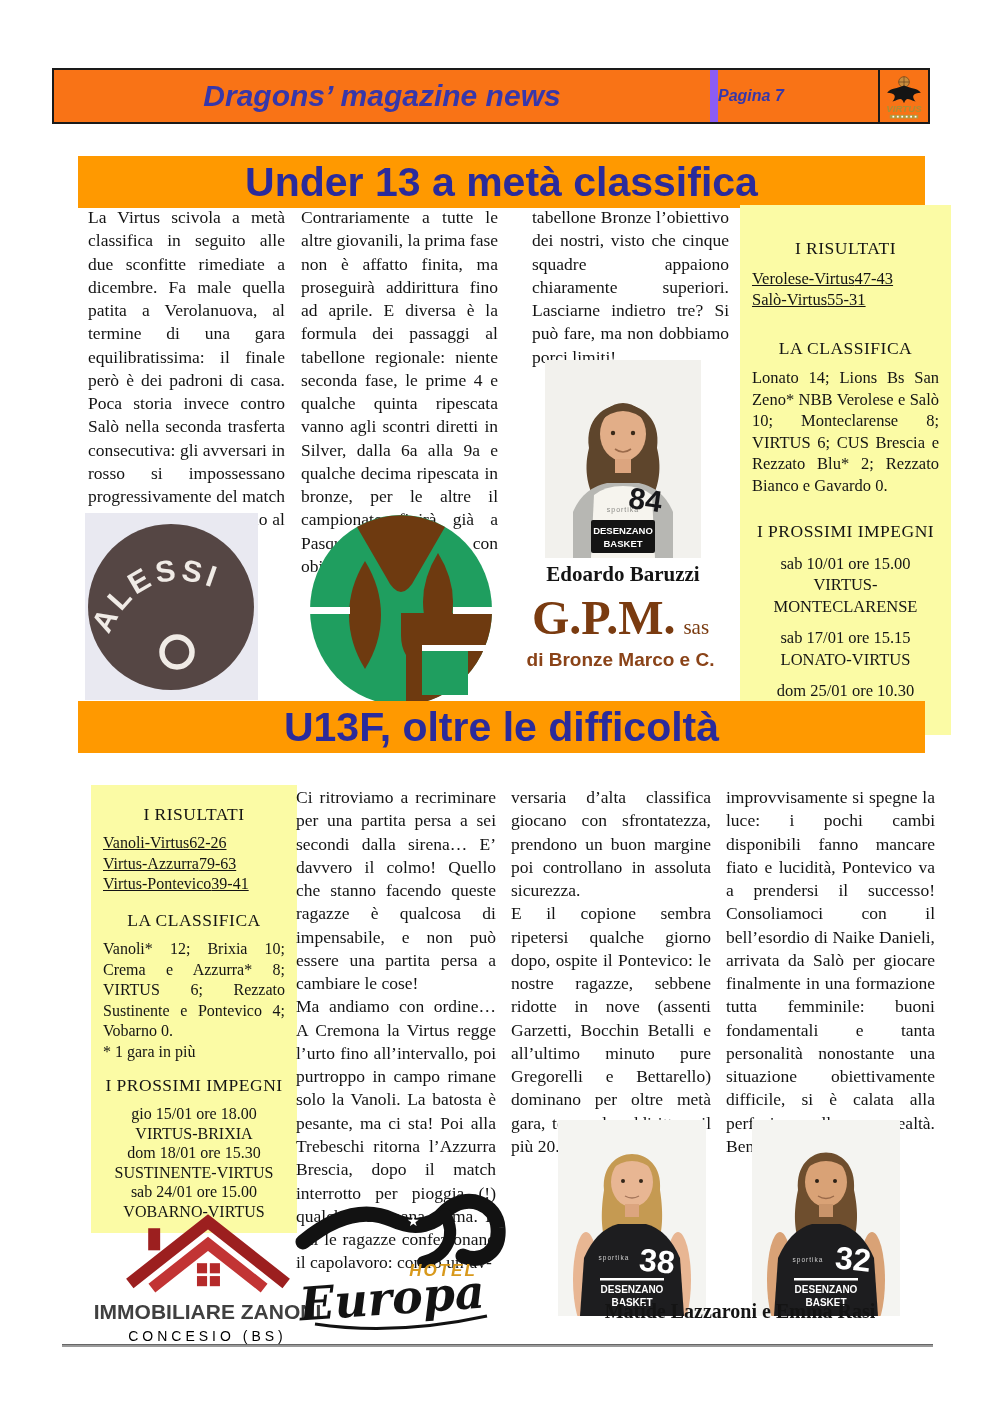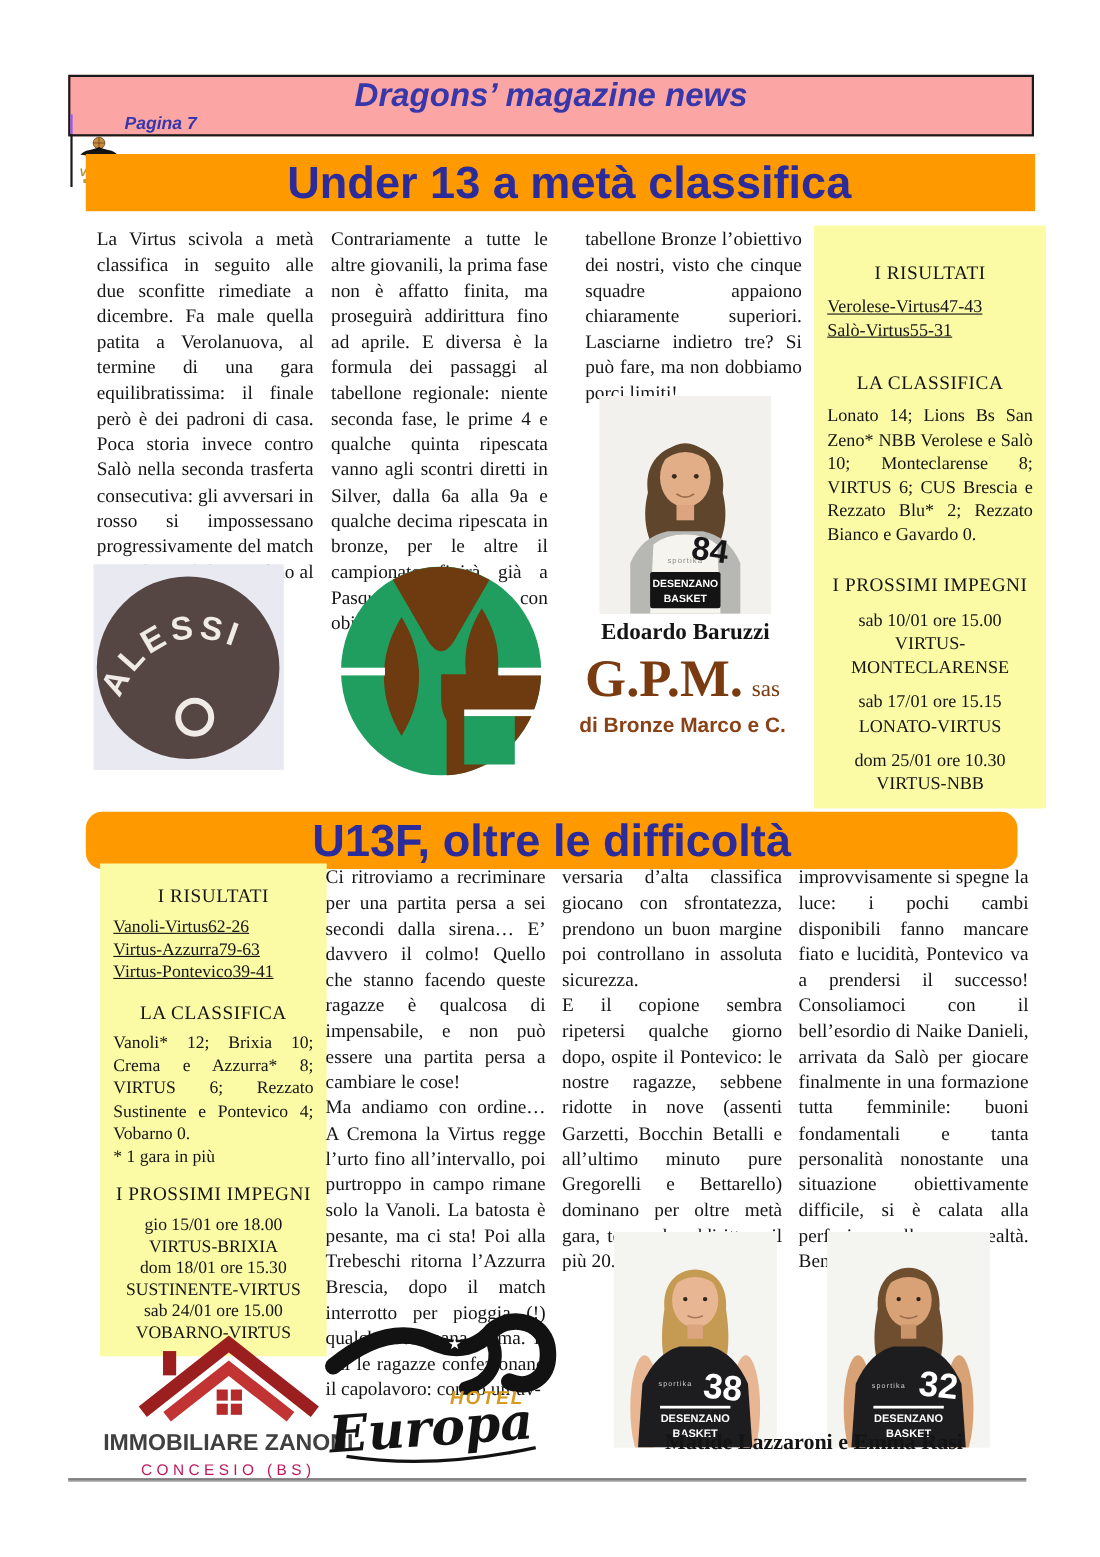--- a/index.html
+++ b/index.html
@@ -1,25 +1,25 @@
 <!DOCTYPE html>
 <html><head>
 <meta charset="utf-8">
 <style>
   html,body{margin:0;padding:0;background:#ffffff;}
   .page{position:relative;width:1000px;height:1415px;background:#ffffff;overflow:hidden;
         font-family:"Liberation Serif",serif;color:#141414;}
   .abs{position:absolute;}
 
   
-  .hdr{left:62px;top:68px;width:874px;height:52px;border:2px solid #1a1a1a;display:flex;background:#fca5a5;flex-direction:column;}
+  .hdr{left:52px;top:68px;width:874px;height:52px;border:2px solid #1a1a1a;display:flex;background:#f97316;}
   .hdr-title-cell{flex:1;display:flex;align-items:center;justify-content:center;}
   .hdr-title{font-family:"Liberation Sans",sans-serif;font-style:italic;font-weight:bold;
              font-size:30px;color:#3737AA;}
-  .hdr-page-cell{width:160px;border-left:2px solid #8b5cf6;display:flex;align-items:center;justify-content:center;}
+  .hdr-page-cell{width:160px;border-left:8px solid #8b5cf6;display:flex;align-items:center;}
   .hdr-page{font-family:"Liberation Sans",sans-serif;font-style:italic;font-weight:bold;font-size:16px;color:#3737AA;}
   .hdr-logo-cell{width:48px;border-left:2px solid #1a1a1a;display:flex;align-items:flex-end;justify-content:center;}
 
   
   .banner{left:78px;width:847px;height:52px;background:#FF9900;display:flex;align-items:center;justify-content:center;}
   .banner-text{font-family:"Liberation Sans",sans-serif;font-weight:bold;font-size:41px;color:#2B2B9B;letter-spacing:0px;}
 
   
   .col{font-size:17.5px;line-height:1.33;text-align:justify;}
   .col p{margin:0;}
@@ -35,21 +35,21 @@
   .caption{font-weight:bold;font-size:21px;text-align:center;}
 
   
   .gpm-line{display:flex;align-items:baseline;justify-content:center;gap:8px;}
   .gpm-name{font-family:Liberation Serif, serif;font-weight:bold;font-size:48px;color:#7A3B10;}
   .gpm-suffix{font-size:21px;color:#7A3B10;}
   .gpm-sub{font-family:"Liberation Sans",sans-serif;font-weight:bold;font-size:19px;color:#8A4318;text-align:center;margin-top:4px;}
 
   
   .zan-name{font-family:"Liberation Sans",sans-serif;font-weight:bold;font-size:21px;color:#404040;text-align:center;}
-  .zan-city{font-family:"Liberation Sans",sans-serif;font-size:14px;color:#be185d;text-align:center;letter-spacing:4px;margin-top:4px;}
+  .zan-city{font-family:"Liberation Sans",sans-serif;font-size:14px;color:#000000;text-align:center;letter-spacing:4px;margin-top:4px;}
 
   .photo{background:#f3f3ef;}
   .hrule{background:#9a9a9a;height:2px;border-top:1px solid #666;}
 </style>
 </head>
 <body>
 
 <div class="page">
 
   <div class="abs hdr">
@@ -69,21 +69,21 @@
         <rect x="9" y="47" width="2" height="2" fill="#fff"></rect>
           <rect x="14" y="47" width="2" height="2" fill="#fff"></rect>
           <rect x="19" y="47" width="2" height="2" fill="#fff"></rect>
           <rect x="24" y="47" width="2" height="2" fill="#fff"></rect>
           <rect x="29" y="47" width="2" height="2" fill="#fff"></rect>
           <rect x="34" y="47" width="2" height="2" fill="#fff"></rect>
       </svg>
     </div>
   </div>
 
-  <div class="abs banner" style="top:140px;padding-left:16px;">
+  <div class="abs banner" style="top:156px;">
     <span class="banner-text">Under 13 a metà classifica</span>
   </div>
 
   <div class="abs col" style="left:88px;top:206px;width:197px;">
     <p>La Virtus scivola a metà classifica in seguito alle due sconfitte rimediate a dicembre. Fa male quella patita a Verolanuova, al termine di una gara equilibratissima: il finale però è dei padroni di casa. Poca storia invece contro Salò  nella seconda trasferta consecutiva: gli avversari in rosso si impossessano progressivamente del match e ampliano il divario fino al +24 conclusivo.</p>
   </div>
   <div class="abs col" style="left:301px;top:206px;width:197px;">
     <p>Contrariamente a tutte le altre giovanili, la prima fase non è affatto finita, ma proseguirà addirittura fino ad aprile. E diversa è la formula dei passaggi al tabellone regionale: niente seconda fase, le prime 4 e qualche quinta ripescata vanno agli scontri diretti in Silver, dalla 6a alla 9a e qualche decima ripescata in bronze, per le altre il campionato finirà già a Pasqua. Guardando con obiettività, sarà proprio il</p>
   </div>
   <div class="abs col" style="left:514px;top:206px;width:197px;margin-left:18px;">
@@ -166,21 +166,21 @@
       <path d="M55,46 Q71,72 71,100 Q71,128 55,154 Q39,128 39,100 Q39,72 55,46 Z" fill="#6E3A10"></path>
       <path d="M128,38 Q143,62 143,87 Q143,112 128,132 Q113,112 113,87 Q113,62 128,38 Z" fill="#6E3A10"></path>
       <path d="M91,98 L182,98 A91,95 0 0 1 96,190 L96,140 Q91,132 91,120 Z" fill="#6E3A10"></path>
       <rect x="112" y="136" width="46" height="44" fill="#1F9E5F"></rect>
       <rect x="0" y="92" width="40" height="7" fill="#ffffff"></rect>
       <rect x="143" y="92" width="40" height="7" fill="#ffffff"></rect>
       <rect x="112" y="130" width="70" height="6" fill="#ffffff"></rect>
     </svg>
   </div>
 
-  <div class="abs banner" style="top:738px;border-radius:15px;">
+  <div class="abs banner" style="top:701px;">
     <span class="banner-text">U13F, oltre le difficoltà</span>
   </div>
 
   <div class="abs sidebox" style="left:78px;top:785px;width:206px;min-height:408px;font-size:16px;line-height:1.28;">
     <div class="sb-title" style="margin-top:4px;">I RISULTATI</div>
     <div class="sb-row">
       <span>Vanoli-Virtus</span>
       <span>62-26</span>
     </div>
     <div class="sb-row">

